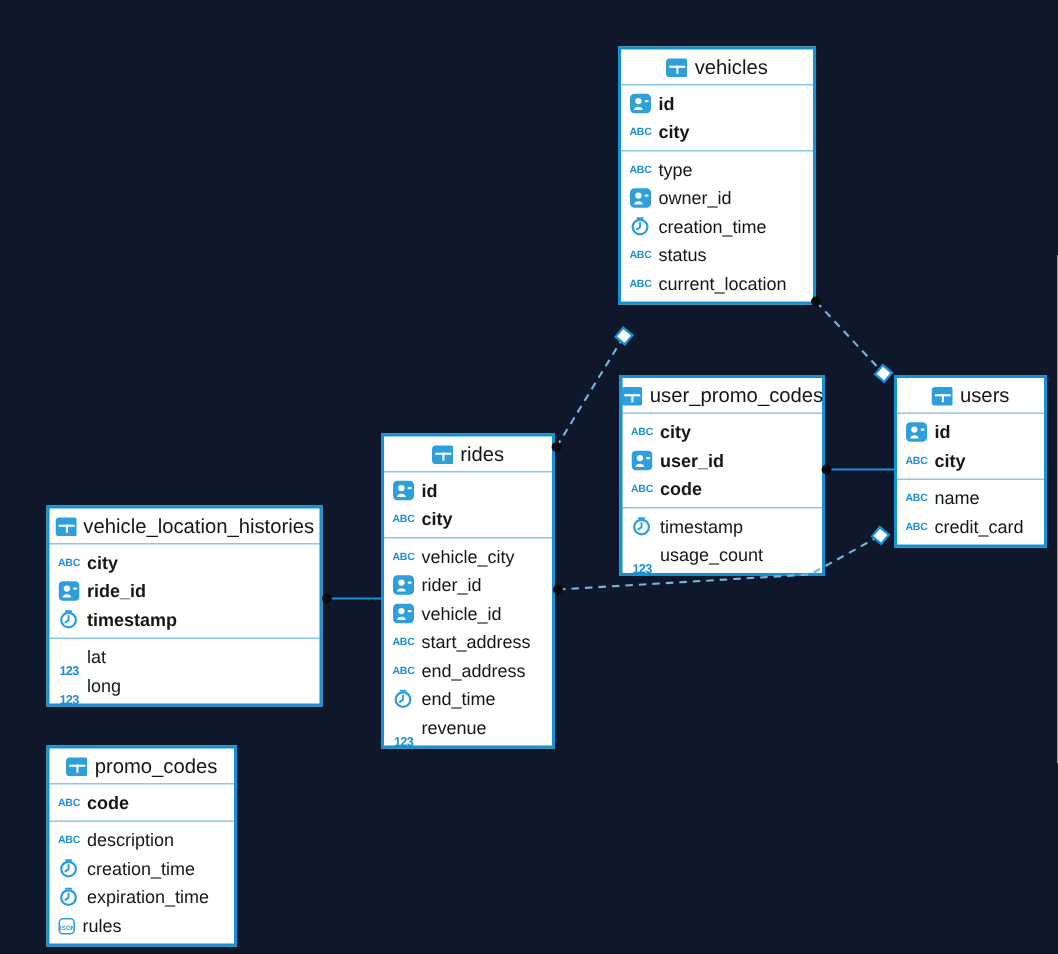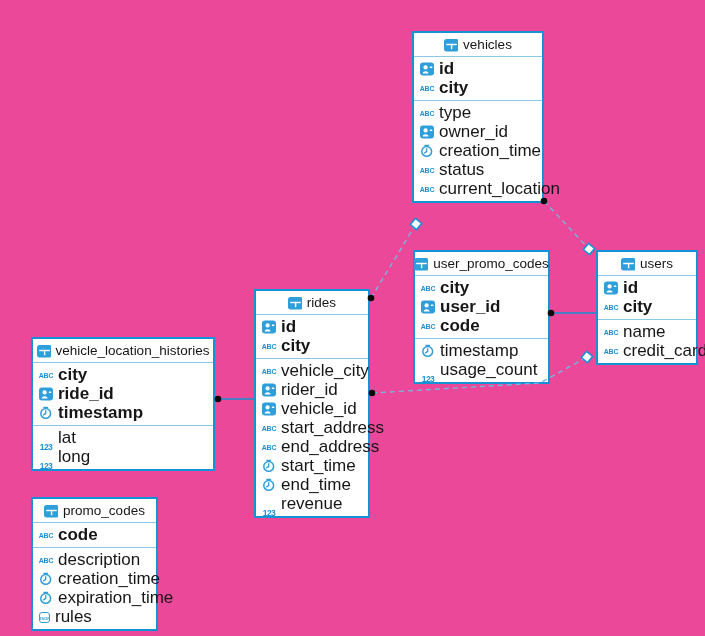--- a/index.html
+++ b/index.html
@@ -5,40 +5,40 @@
   :root{
     --blue:#1492d4;
     --icon-fill:#2f9fdb;
     --icon-text:#1d8fd4;
     --dash:#74b7e2;
     --sep:rgba(20,146,212,.5);
     --ink:#161616;
   }
   html,body{margin:0;padding:0;background:#fff;}
   #canvas{
-    position:relative;width:705px;height:636px;background:#ec4899;overflow:hidden;
+    position:relative;width:705px;height:636px;background:#0f172a;overflow:hidden;
     font-family:"Liberation Sans",sans-serif;color:var(--ink);
   }
   #wires{position:absolute;left:0;top:0;width:705px;height:636px;pointer-events:none;z-index:5;}
   .wire-solid{stroke:var(--blue);stroke-width:1.4;fill:none;}
   .wire-dashed{stroke:var(--dash);stroke-width:1.4;stroke-dasharray:5 4;fill:none;}
   .dot{fill:#0a0a0a;}
   .diamond{fill:#fff;stroke:var(--blue);stroke-width:1.5;}
   .tbl{
     position:absolute;background:#fff;border:2px solid var(--blue);
     box-sizing:border-box;z-index:2;
   }
   .hd{
     height:23px;display:flex;align-items:center;justify-content:center;gap:5px;
     border-bottom:1px solid var(--sep);font-size:13.5px;white-space:nowrap;
   }
   .sec{padding:2.5px 0;}
   .sec.keys{border-bottom:1px solid var(--sep);}
   .r{display:flex;align-items:center;gap:5px;height:19px;padding:0 6px;}
-  .nm{font-size:17px;white-space:nowrap;}
+  .nm{font-size:12px;white-space:nowrap;}
   .r.key .nm{font-weight:700;}
   .ic{width:14px;height:14px;flex:0 0 14px;display:flex;align-items:center;justify-content:center;}
   .ic-abc{color:var(--icon-text);font-size:7px;font-weight:700;letter-spacing:-.2px;}
   .ic-num{color:var(--icon-text);font-size:8.5px;font-weight:700;letter-spacing:-.5px;margin-top:17px;}
   .ic-json{
     width:11px;height:11px;flex:0 0 11px;border:1.3px solid var(--icon-fill);border-radius:3px;
     display:flex;align-items:flex-end;justify-content:center;
     font-size:4.2px;font-weight:700;color:var(--icon-fill);padding-bottom:1px;box-sizing:border-box;
   }
   svg .fillb{fill:var(--icon-fill);}
@@ -254,28 +254,20 @@
       <div class="r">
         <span class="ic ic-abc">ABC</span>
         <span class="nm">end_address</span>
       </div>
       <div class="r">
         <span class="ic">
             <svg width="14" height="14">
               <use href="#g-clock-icon"></use>
             </svg>
           </span>
-        <span class="nm">start_time</span>
-      </div>
-      <div class="r">
-        <span class="ic">
-            <svg width="14" height="14">
-              <use href="#g-clock-icon"></use>
-            </svg>
-          </span>
         <span class="nm">end_time</span>
       </div>
       <div class="r">
         <span class="ic ic-num">123</span>
         <span class="nm">revenue</span>
       </div>
     </div>
   </div>
 
   <div class="tbl" style="left:31px;top:337px;width:184px;">

